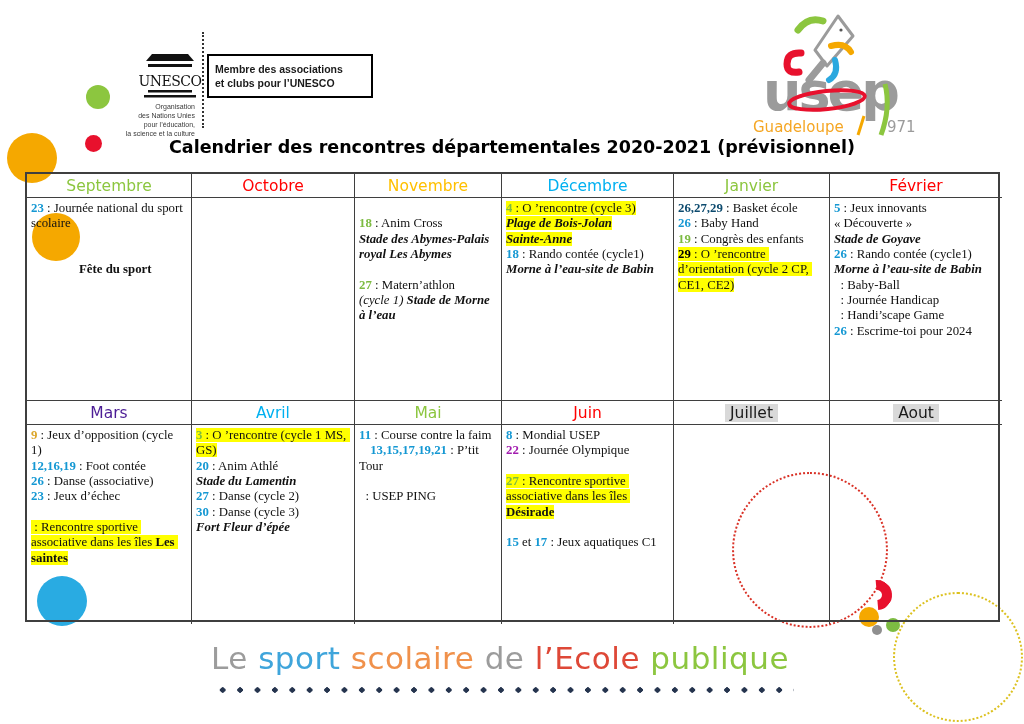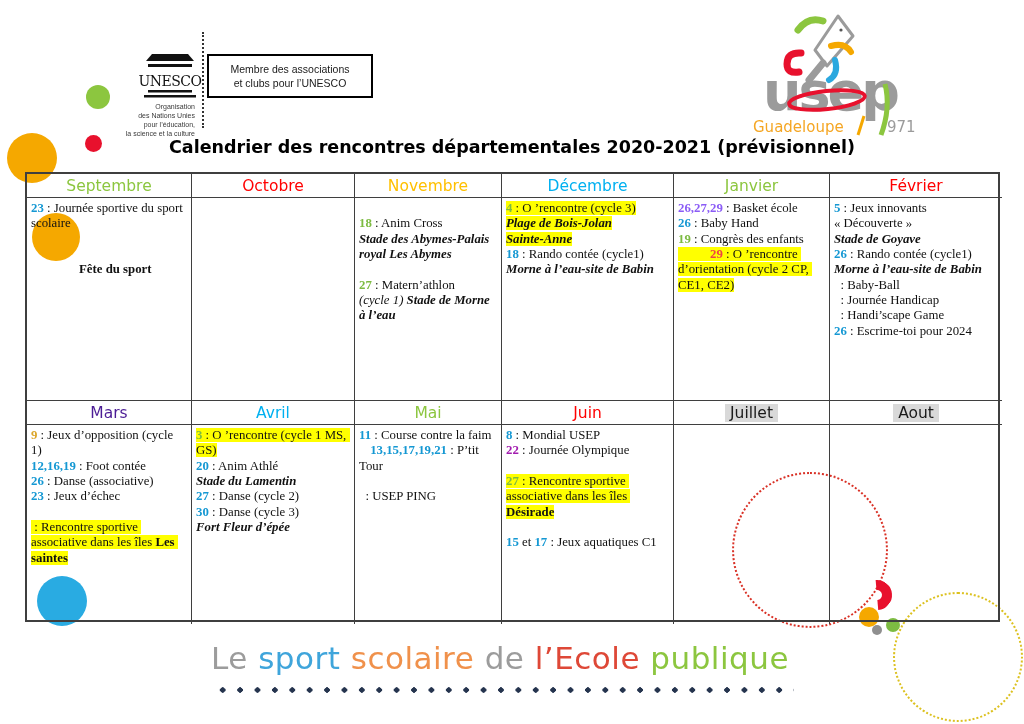--- a/index.html
+++ b/index.html
@@ -9,21 +9,21 @@
   #decor{position:absolute;inset:0;z-index:1;}
   .decor{position:absolute;border-radius:50%;box-sizing:border-box;}
   .crescent{border-style:solid;transform:rotate(40deg);background:transparent;}
   
   .unesco-block{position:absolute;left:95px;top:30px;z-index:2;}
   #unesco-temple{position:absolute;left:43px;top:22px;}
   .unesco-caption{position:absolute;left:0;top:72px;width:100px;text-align:right;
         font-size:7px;line-height:1.3;color:#3a3a3a;}
   .unesco-divider{position:absolute;left:107px;top:2px;height:96px;border-left:2px dotted #333;}
   .member-box{position:absolute;left:112px;top:24px;width:150px;border:2px solid #000;
-        padding:6px 6px;font-weight:normal;font-size:10.5px;line-height:1.35;color:#1a1a1a;text-align:center;}
+        padding:6px 6px;font-weight:bold;font-size:10.5px;line-height:1.35;color:#1a1a1a;}
   #usep-logo{position:absolute;left:735px;top:8px;z-index:2;}
   .page-title{position:absolute;left:112px;top:137px;width:800px;text-align:center;z-index:2;
         font-family:"DejaVu Sans",sans-serif;font-weight:bold;font-size:17.5px;color:#000;}
   
   #calendar-grid{position:absolute;left:25px;top:172px;width:975px;height:450px;z-index:2;
         display:grid;grid-template-columns:165px 163px 147px 172px 156px 172px;
         grid-template-rows:24px 203px 24px 199px;
         border:2px solid #3f3f3f;box-sizing:border-box;background:transparent;}
   .mh,.mc{border-right:1px solid #3f3f3f;border-bottom:1px solid #3f3f3f;box-sizing:border-box;
         background:transparent;}
@@ -115,21 +115,21 @@
       <div class="mh">
         <span style="color: rgb(0, 176, 240);">Décembre</span>
       </div>
       <div class="mh">
         <span style="color: rgb(140, 198, 63);">Janvier</span>
       </div>
       <div class="mh">
         <span style="color: rgb(255, 0, 0);">Février</span>
       </div>
       <div class="mc">
-        <div class="ln"><span class="run b" style="color: rgb(21, 152, 211);">23</span><span class="run"> : Journée sportive du sport scolaire</span></div>
+        <div class="ln"><span class="run b" style="color: rgb(21, 152, 211);">23</span><span class="run"> : Journée national du sport scolaire</span></div>
         <div class="ln">&nbsp;</div>
         <div class="ln">&nbsp;</div>
         <div class="ln ind"><span class="run b">Fête du sport</span></div>
       </div>
       <div class="mc"></div>
       <div class="mc">
         <div class="ln">&nbsp;</div>
         <div class="ln"><span class="run b" style="color: rgb(125, 187, 66);">18</span><span class="run"> : Anim Cross</span></div>
         <div class="ln"><span class="run b i">Stade des Abymes-Palais royal Les Abymes</span></div>
         <div class="ln">&nbsp;</div>
@@ -137,24 +137,24 @@
         <div class="ln"><span class="run i">(cycle 1) </span><span class="run b i">Stade de Morne à l’eau</span></div>
       </div>
       <div class="mc">
         <div class="ln"><span class="run b hl" style="color: rgb(125, 187, 66);">4</span><span class="run hl"> : O ’rencontre (cycle 3)</span></div>
         <div class="ln"><span class="run b i hl">Plage de Bois-Jolan</span></div>
         <div class="ln"><span class="run b i hl">Sainte-Anne</span></div>
         <div class="ln"><span class="run b" style="color: rgb(21, 152, 211);">18</span><span class="run"> : Rando contée (cycle1)</span></div>
         <div class="ln"><span class="run b i">Morne à l’eau-site de Babin</span></div>
       </div>
       <div class="mc">
-        <div class="ln"><span class="run b" style="color: #8b5cf6;">26,27,29</span><span class="run"> : Basket école</span></div>
+        <div class="ln"><span class="run b" style="color: #0c4a6e;">26,27,29</span><span class="run"> : Basket école</span></div>
         <div class="ln"><span class="run b" style="color: rgb(21, 152, 211);">26</span><span class="run"> : Baby Hand</span></div>
         <div class="ln"><span class="run b" style="color: rgb(125, 187, 66);">19</span><span class="run"> : Congrès des enfants</span></div>
-        <div class="ln"><span class="run b hl" style="color: #ef4444; padding-left: 32px;">29</span><span class="run hl"> : O ’rencontre d’orientation (cycle 2 CP, CE1, CE2)</span></div>
+        <div class="ln"><span class="run b hl" style="color: #000000;">29</span><span class="run hl"> : O ’rencontre d’orientation (cycle 2 CP, CE1, CE2)</span></div>
       </div>
       <div class="mc">
         <div class="ln"><span class="run b" style="color: rgb(21, 152, 211);">5</span><span class="run"> : Jeux innovants</span></div>
         <div class="ln"><span class="run">« Découverte »</span></div>
         <div class="ln"><span class="run b i">Stade de Goyave</span></div>
         <div class="ln"><span class="run b" style="color: rgb(21, 152, 211);">26</span><span class="run"> : Rando contée (cycle1)</span></div>
         <div class="ln"><span class="run b i">Morne à l’eau-site de Babin</span></div>
         <div class="ln"><span class="run">  : Baby-Ball</span></div>
         <div class="ln"><span class="run">  : Journée Handicap</span></div>
         <div class="ln"><span class="run">  : Handi’scape Game</span></div>

